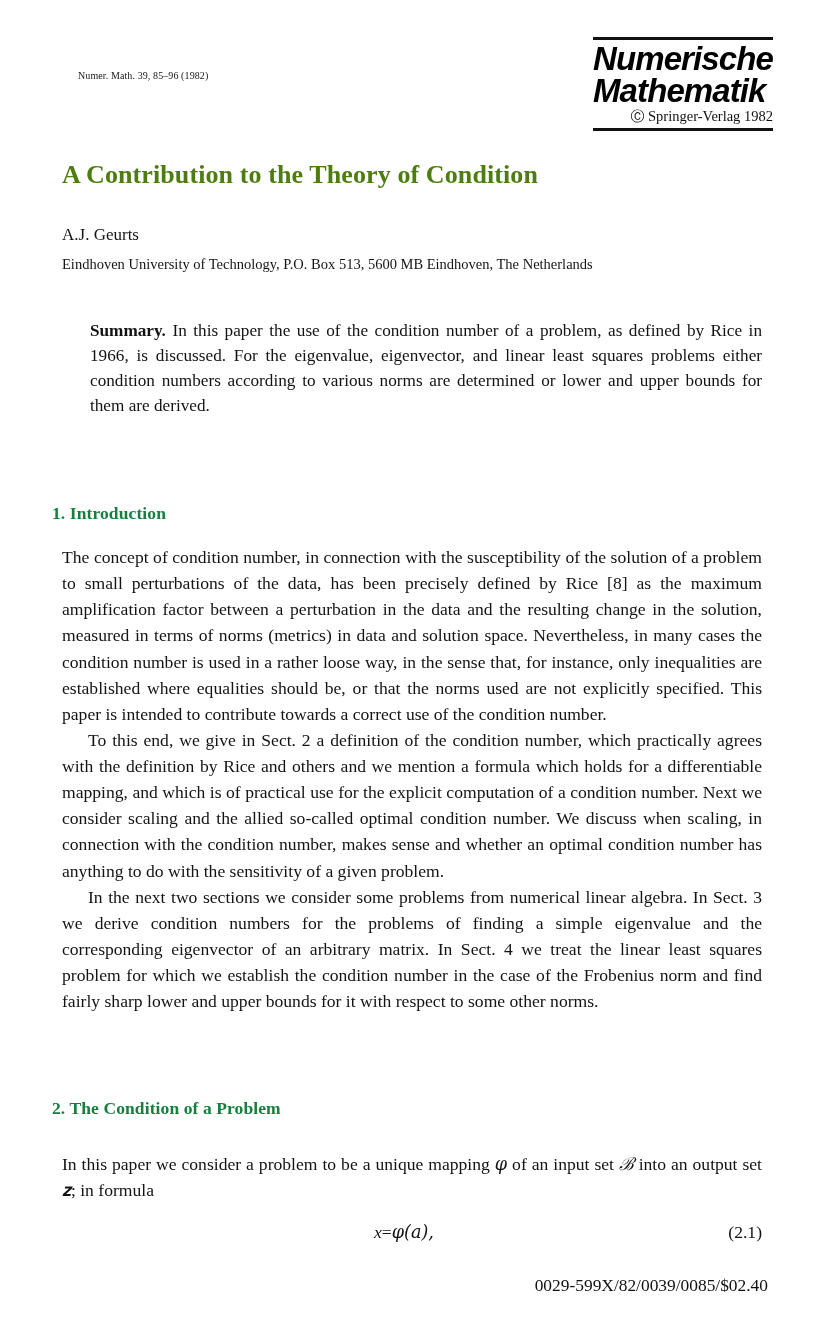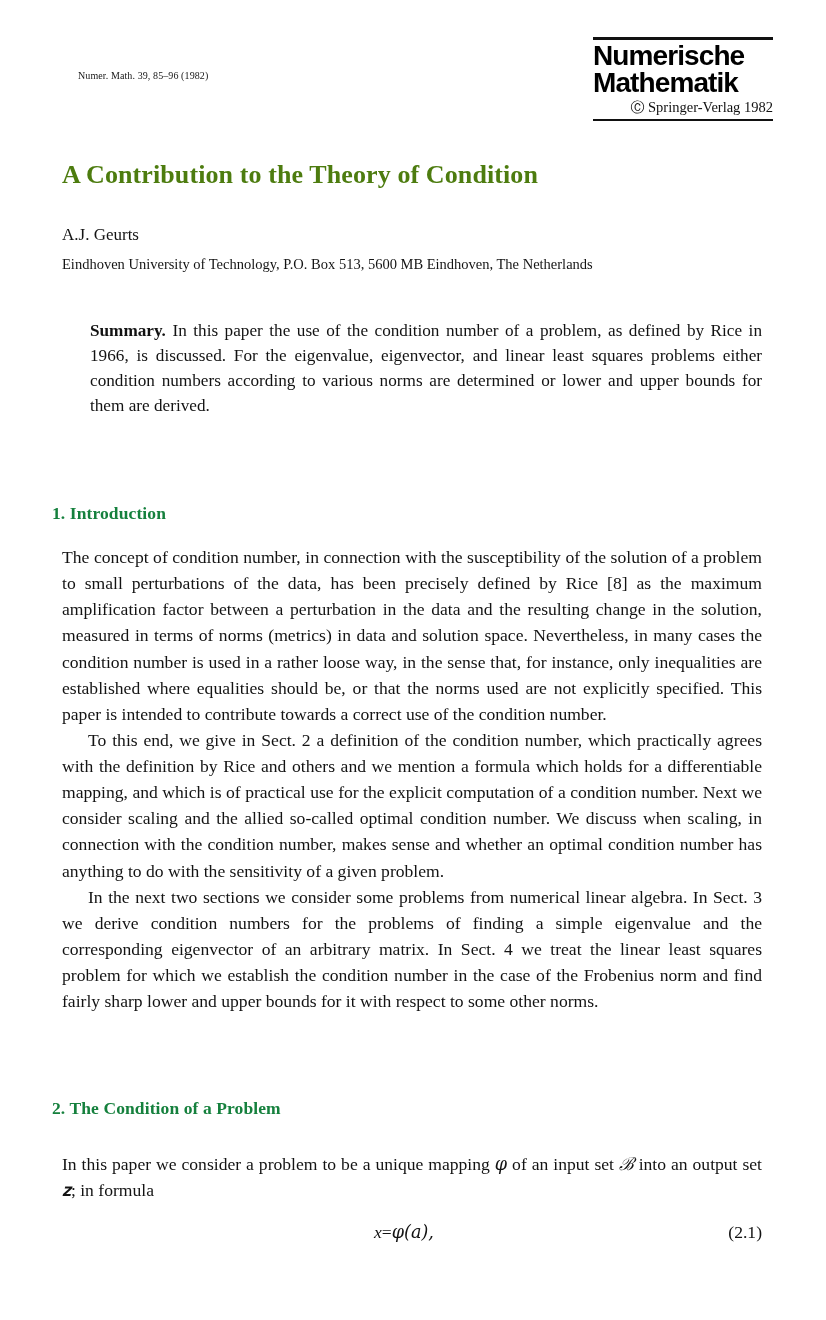--- a/index.html
+++ b/index.html
@@ -56,24 +56,25 @@
   }
   .masthead .rule-bottom {
     height: 2.5px;
     background: #111;
     width: 100%;
     margin-top: 2px;
   }
   .masthead .brand {
     font-family: "Liberation Sans", "DejaVu Sans", sans-serif;
     font-weight: bold;
-    font-size: 28px;
+    font-size: 33px;
     line-height: 0.96;
     letter-spacing: -0.9px;
     color: #000;
+    font-style: italic;
   }
   .masthead .brand .l2 {
     display: block;
   }
   .masthead .imprint {
     font-family: Liberation Serif, serif;
     font-size: 14.5px;
     text-align: right;
     margin-top: 2px;
     color: #111;
@@ -251,14 +252,15 @@
 
   <div class="body-block" id="para-block-2">
     <p><span>In this paper we consider a problem to be a unique mapping </span><span class="greek">φ</span><span> of an input set </span><span class="script">ℬ</span><span> into an output set </span><span class="script">𝐳</span><span>; in formula</span></p>
   </div>
 
   <div class="equation-row">
     <span class="eq"><span>x</span><span class="op">=</span><span class="greek">φ(a),</span></span>
     <span class="eqnum">(2.1)</span>
   </div>
 
+  <div class="footer-code">0029-599X/82/0039/0085/$02.40</div>
 
 </div>
 
 </body></html>

